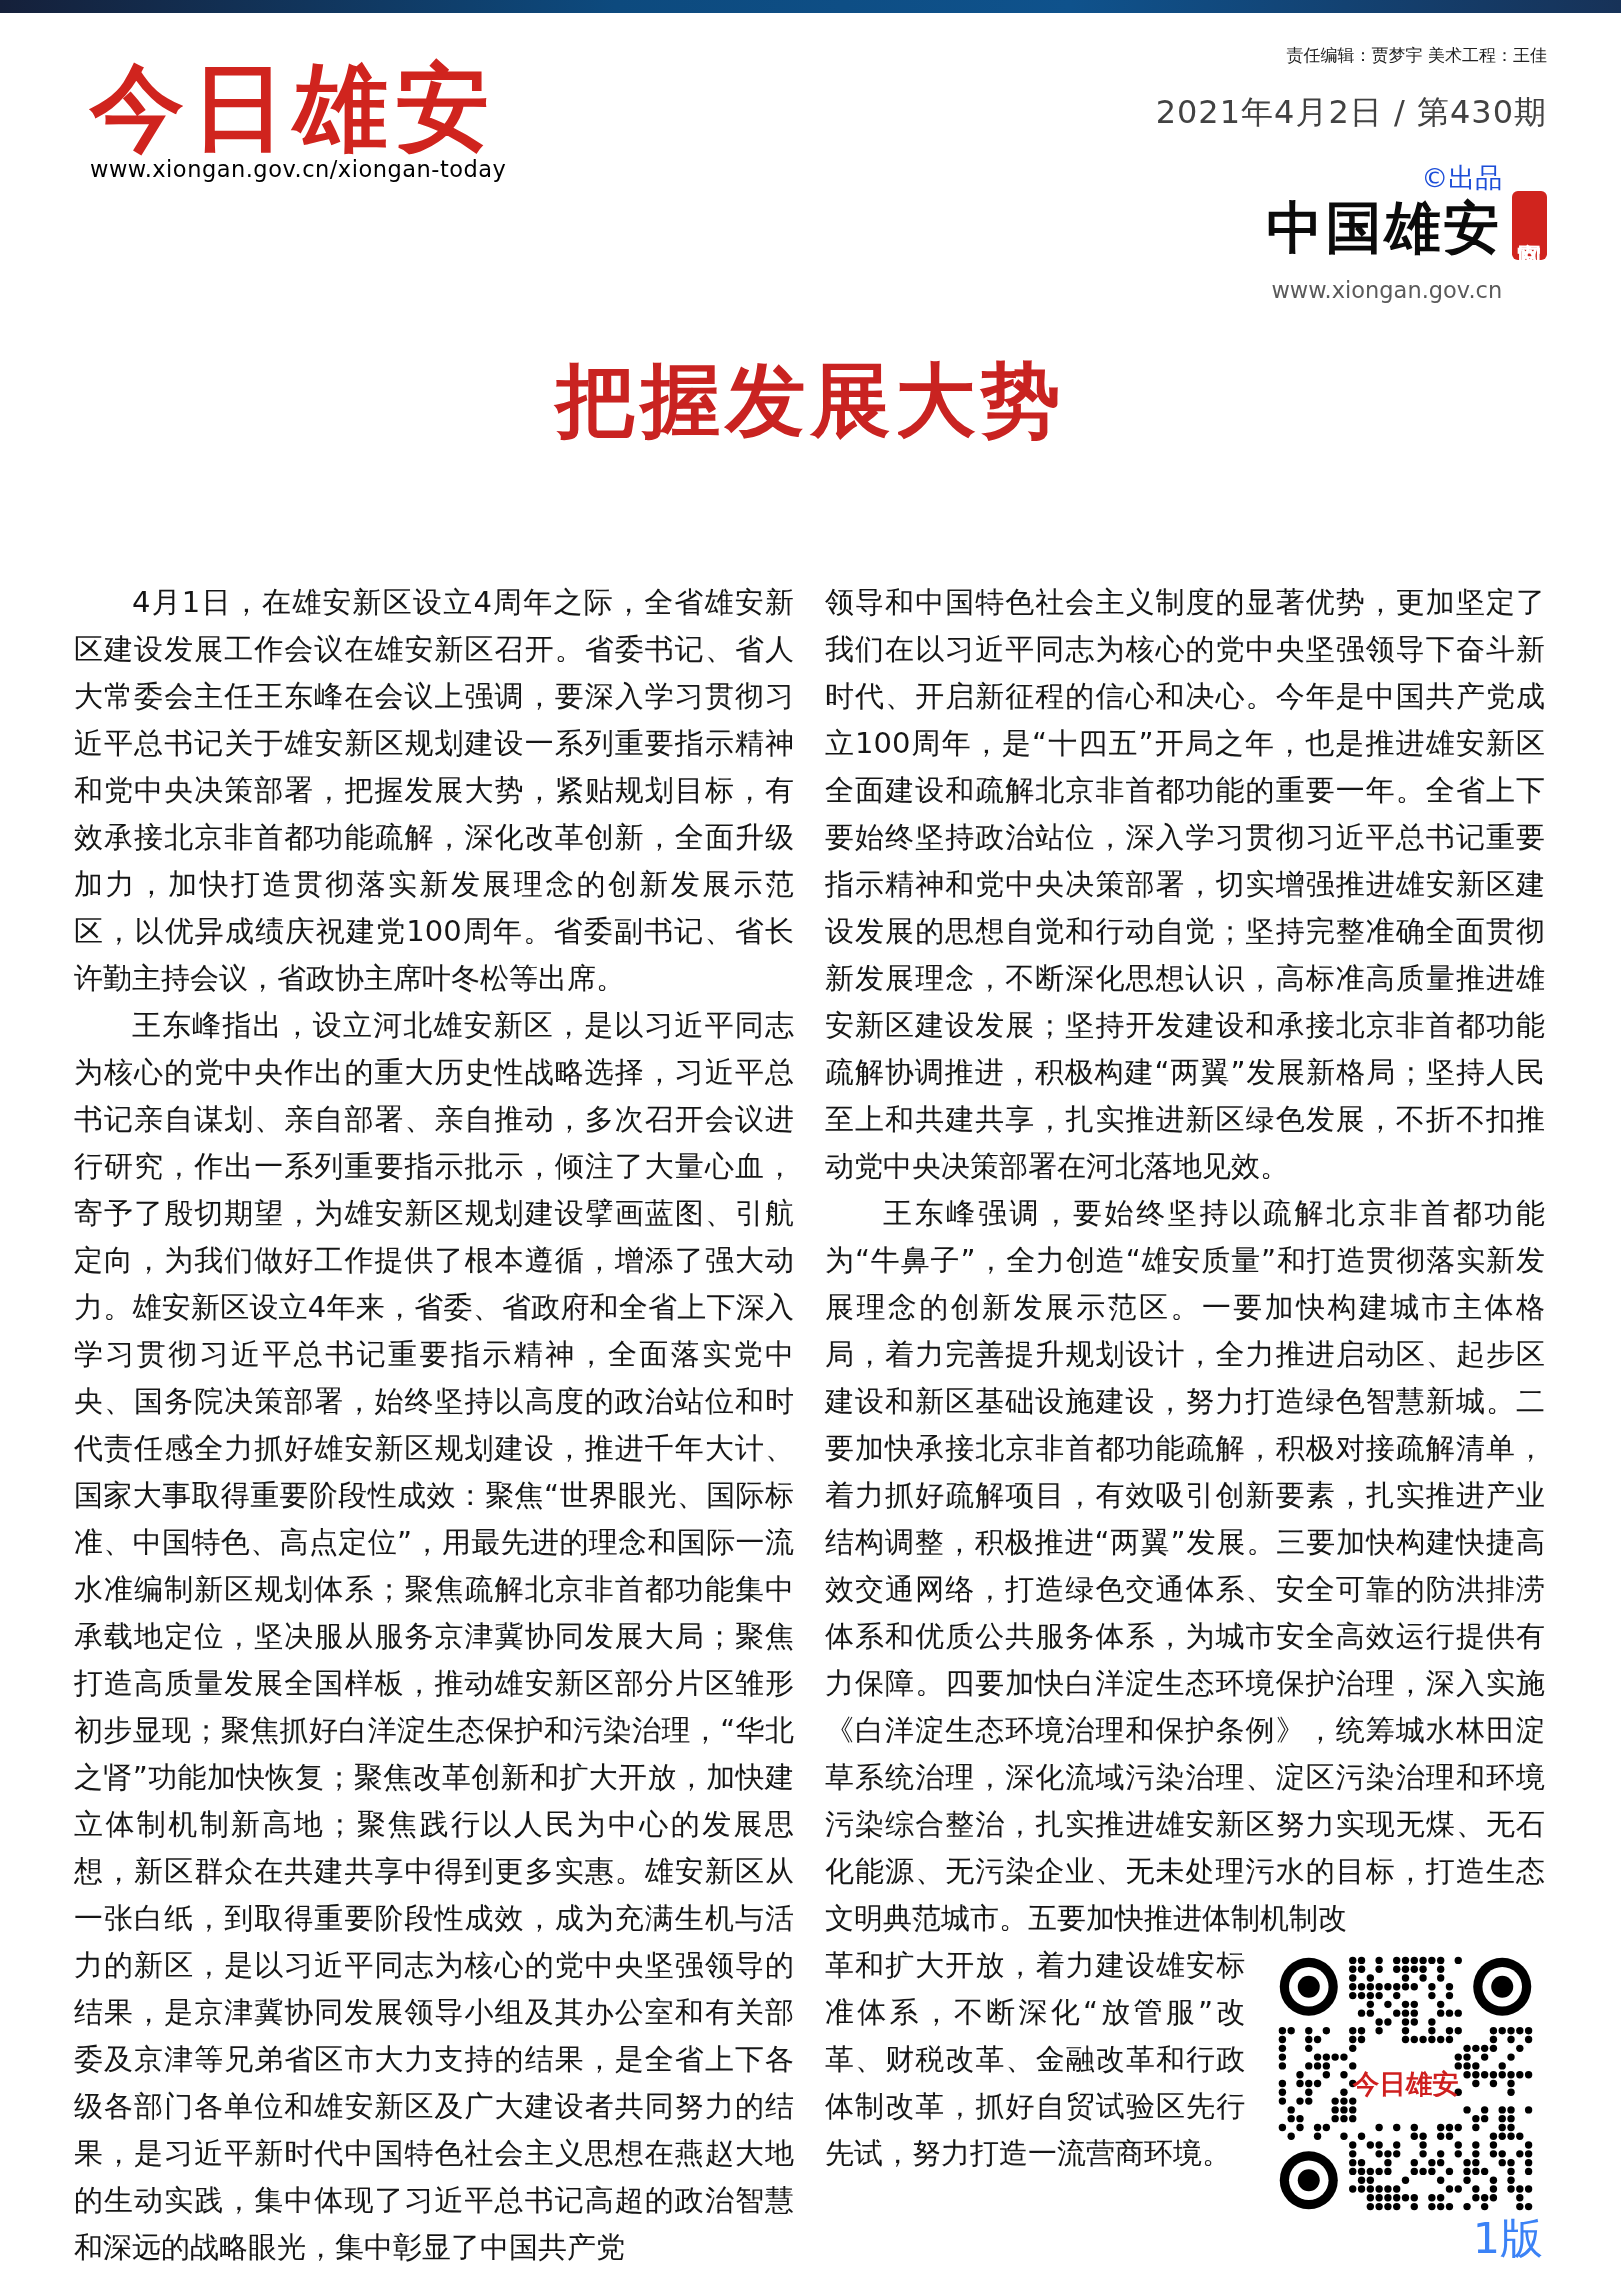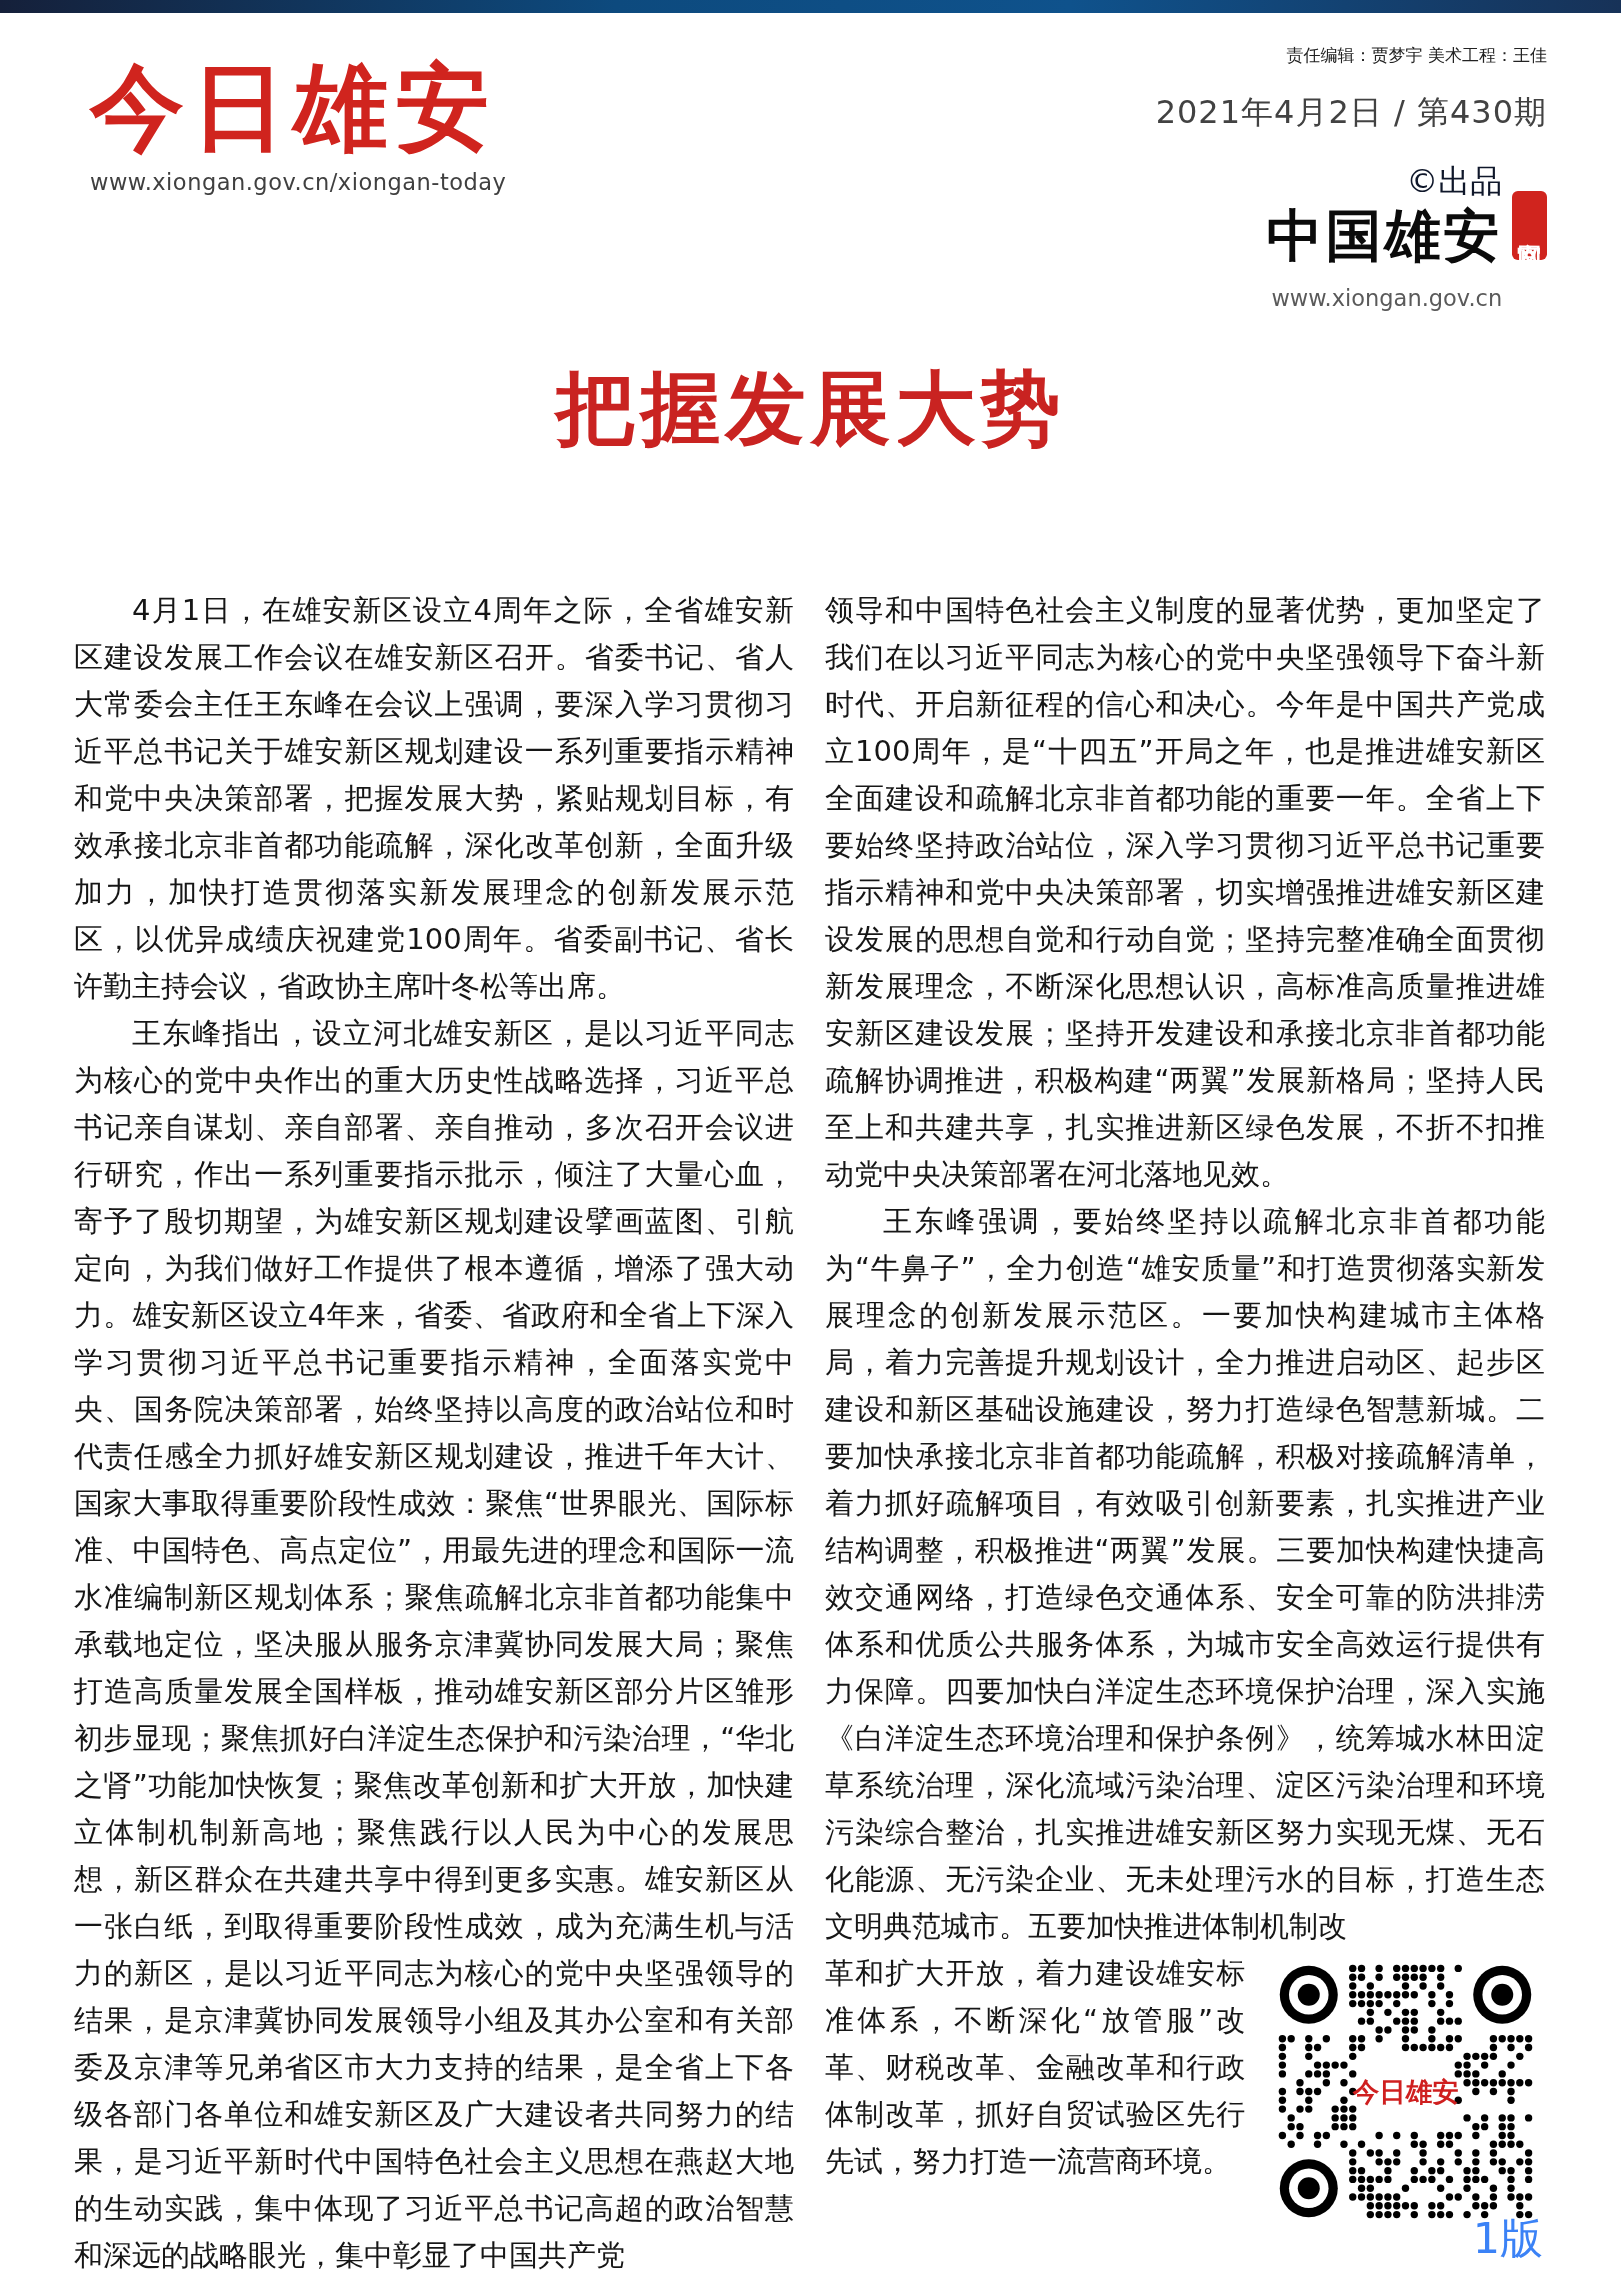--- a/index.html
+++ b/index.html
@@ -24,28 +24,28 @@
   }
   .masthead .logo-text{
     font-family:"DejaVu Serif", serif;
     font-weight:900;
     font-size:94px;line-height:1.05;
     letter-spacing:7.8px;
     color:#d0241e;
     margin-top:27.4px;
   }
   .masthead .logo-url{
-    font-size:22.5px;color:#404040;letter-spacing:0.5px;margin-top:13px;
+    font-size:22.5px;color:#000000;letter-spacing:0.5px;margin-top:0;
   }
   .header-right{text-align:right;}
   .editor-line{font-size:17px;color:#222;margin-top:13.7px;}
   .issue-line{font-size:32px;color:#424242;margin-top:24px;letter-spacing:1px;}
   .brand-row{display:flex;justify-content:flex-end;align-items:flex-start;margin-top:25.5px;}
   .brand-col{text-align:right;}
-  .produced-by{font-size:32px;color:#0f172a;}
+  .produced-by{font-size:27px;color:#1d4ed8;}
   .brand-name{
     font-family:"DejaVu Serif", serif;
     font-size:56px;font-weight:900;color:#0b0b0b;
     letter-spacing:2.9px;line-height:1.05;margin-top:2px;
   }
   .brand-url{font-size:22.5px;color:#5a5a5a;margin-top:20px;}
   .seal{
     width:35px;height:69px;
     margin-left:9.8px;margin-top:31px;
     background:#d0241e;border-radius:5.9px;

